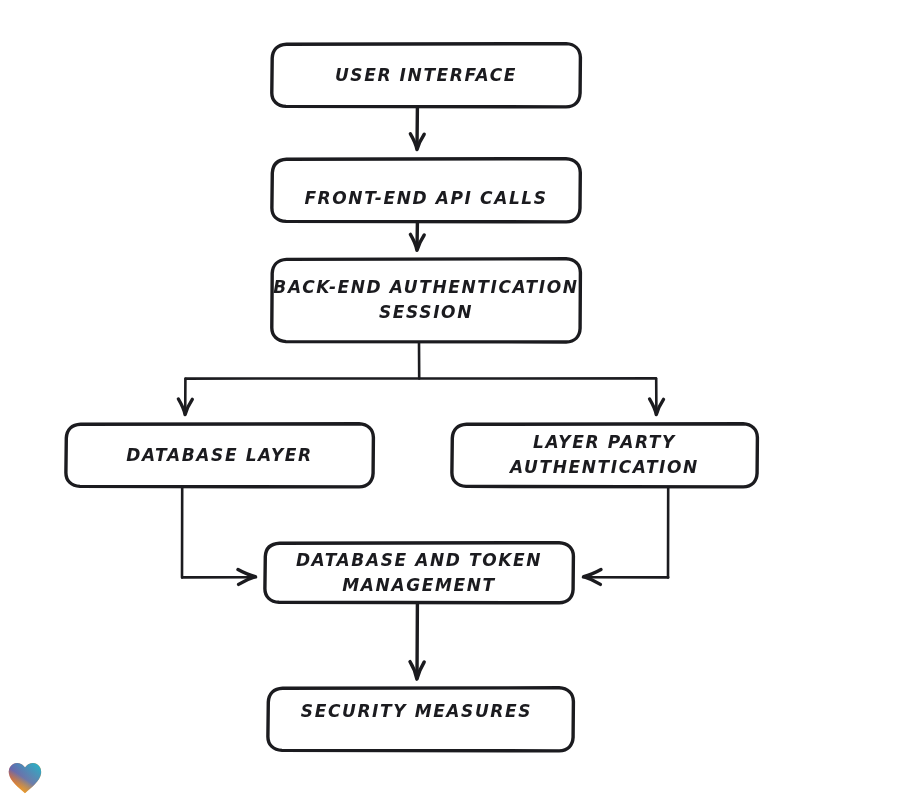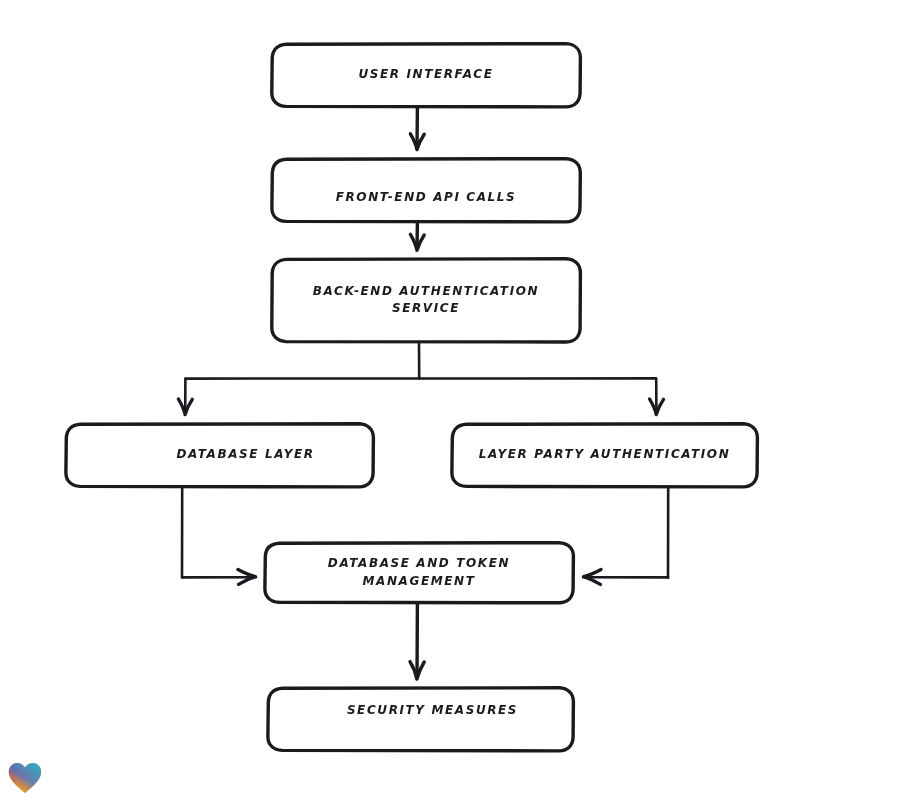--- a/index.html
+++ b/index.html
@@ -23,21 +23,21 @@
   }
 
   .node-label {
     position: absolute;
     display: flex;
     align-items: center;
     justify-content: center;
     text-align: center;
     color: #1b1b1f;
     font-family: "DejaVu Sans", sans-serif;
-    font-size: 12px;
+    font-size: 17px;
     font-style: italic;
     font-weight: 600;
     letter-spacing: 1.6px;
     line-height: 1.45;
     white-space: pre-line;
     pointer-events: none;
     -webkit-font-smoothing: antialiased;
   }
 </style>
 </head>
@@ -163,22 +163,22 @@
              C18.4 3.1 21.0 0.9 24.7 0.9 C29.6 0.9 34.0 5.2 33.1 11.6
              C32.0 19.2 23.5 25.6 17 31.2 Z" fill="url(#heartGradR)"></path>
   </g>
 </svg>
 
 <div class="node-label" style="left:272px; top:43px; width:308px; height:64px;">USER INTERFACE</div>
 
 <div class="node-label" style="left:272px; top:158px; width:308px; height:80px;">FRONT-END API CALLS</div>
 
 <div class="node-label" style="left:272px; top:258px; width:308px; height:84px;">BACK-END AUTHENTICATION
-SERVICE</div>
+SESSION</div>
 
-<div class="node-label" style="left:66px; top:423px; width:307px; height:64px;margin-left:26px;">DATABASE LAYER</div>
+<div class="node-label" style="left:66px; top:423px; width:307px; height:64px;">DATABASE LAYER</div>
 
 <div class="node-label" style="left:452px; top:423px; width:305px; height:64px;">LAYER PARTY AUTHENTICATION</div>
 
 <div class="node-label" style="left:265px; top:542px; width:308px; height:61px;">DATABASE AND TOKEN
 MANAGEMENT</div>
 
-<div class="node-label" style="left:280px; top:687px; width:305px; height:48px;">SECURITY MEASURES</div>
+<div class="node-label" style="left:264px; top:687px; width:305px; height:48px;">SECURITY MEASURES</div>
 
 </body></html>

